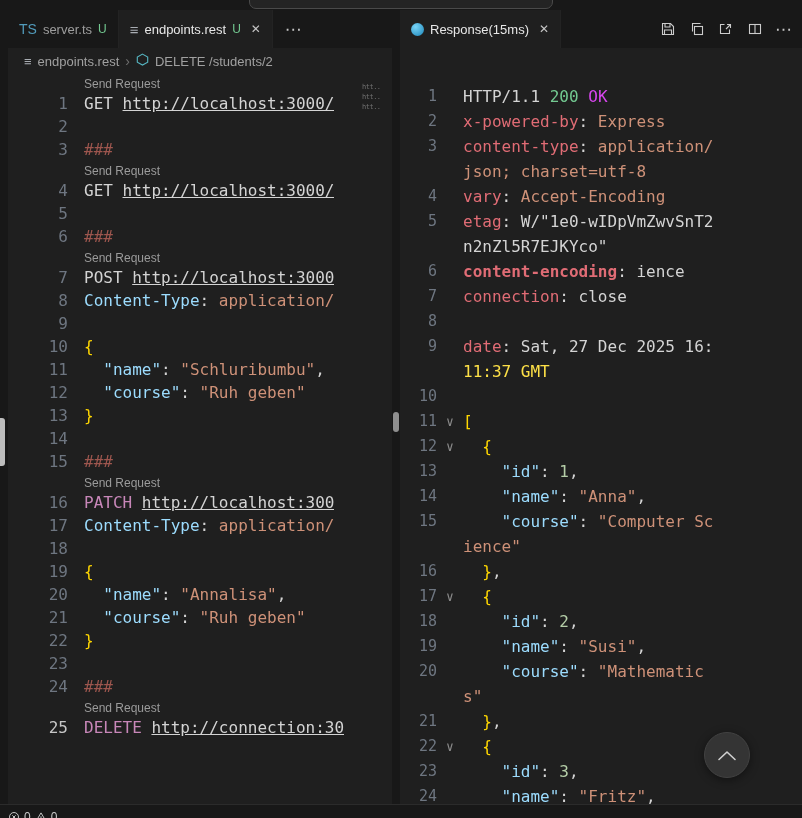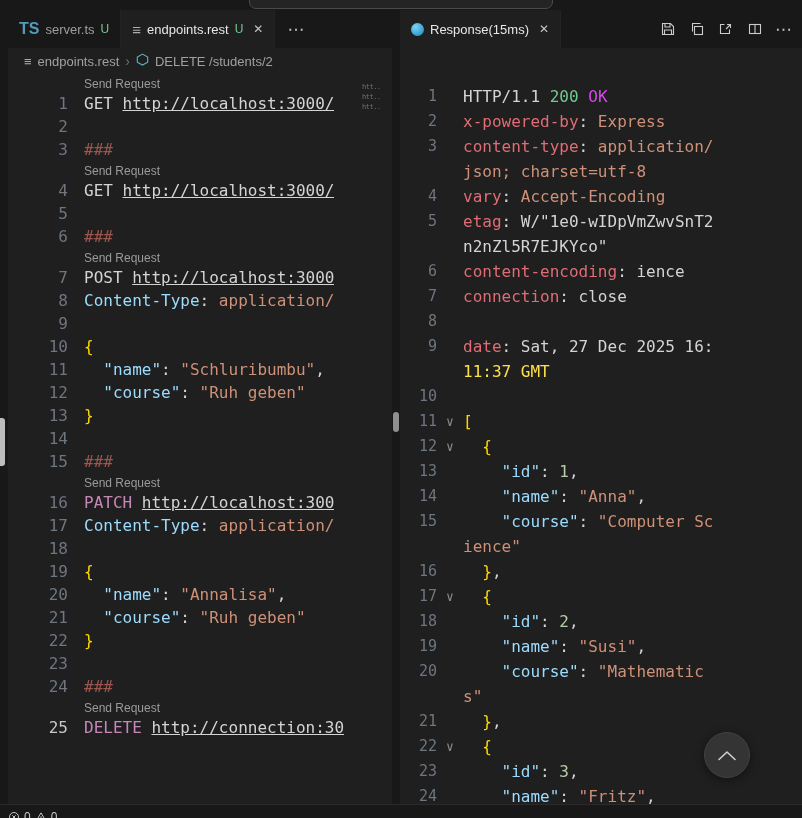--- a/index.html
+++ b/index.html
@@ -25,21 +25,21 @@
   .sash-handle { position:absolute; top:402px; left:1px; width:6px; height:20px; border-radius:3px; background:#8f8f8f; }
 
   
   .tabbar { height:38px; background:#181818; display:flex; align-items:stretch; flex:none; }
   .tab { display:flex; align-items:center; gap:6px; padding:0 11px; background:#181818;
          color:#9d9d9d; font-size:13px; border-right:1px solid #232323; cursor:pointer; white-space:nowrap; }
   .tab.active { background:#1f1f1f; color:#e7e7e7; }
   .badge { color:var(--badge-green,#73c991); font-size:12px; }
   .close { color:#c5c5c5; font-size:12px; margin-left:4px; cursor:pointer; }
   .more { color:#c5c5c5; align-self:center; padding:0 12px; font-size:17px; cursor:pointer; letter-spacing:1px; }
-  .ts-icon { color:#519aba; font-weight:bold; font-size:16px; }
+  .ts-icon { color:#519aba; font-weight:normal; font-size:14px; }
   .list-icon { color:#a9adb3; font-size:15px; }
   .resp-icon { width:13px; height:13px; border-radius:50%; flex:none;
                background:radial-gradient(circle at 35% 30%, #79d4f7, #1b85b8); }
   .actions { margin-left:auto; display:flex; align-items:center; gap:5px; padding-right:6px; }
   .action { width:24px; height:24px; display:flex; align-items:center; justify-content:center;
             border-radius:4px; cursor:pointer; }
 
   
   .breadcrumb { height:26px; background:#1f1f1f; display:flex; align-items:center; gap:6px;
                 padding-left:16px; font-size:13px; color:#a0a0a0; flex:none; cursor:pointer; }
@@ -206,21 +206,21 @@
 
       <div class="editor right-editor">
         <div class="code">
             <div class="r-row"><span class="ln">1</span><span class="fold"></span><span class="ct"><span style="color: rgb(212, 212, 212);">HTTP/1.1 </span><span style="color: rgb(115, 201, 145);">200</span><span style="color: #d946ef;"> OK</span></span></div>
             <div class="r-row"><span class="ln">2</span><span class="fold"></span><span class="ct"><span style="color: rgb(224, 108, 117);">x-powered-by</span><span style="color: rgb(212, 212, 212);">: </span><span style="color: rgb(206, 145, 120);">Express</span></span></div>
             <div class="r-row"><span class="ln">3</span><span class="fold"></span><span class="ct"><span style="color: rgb(224, 108, 117);">content-type</span><span style="color: rgb(212, 212, 212);">: </span><span style="color: rgb(206, 145, 120);">application/</span></span></div>
             <div class="r-row"><span class="ln"></span><span class="fold"></span><span class="ct"><span style="color: rgb(206, 145, 120);">json; charset=utf-8</span></span></div>
             <div class="r-row"><span class="ln">4</span><span class="fold"></span><span class="ct"><span style="color: rgb(224, 108, 117);">vary</span><span style="color: rgb(212, 212, 212);">: </span><span style="color: rgb(206, 145, 120);">Accept-Encoding</span></span></div>
             <div class="r-row"><span class="ln">5</span><span class="fold"></span><span class="ct"><span style="color: rgb(224, 108, 117);">etag</span><span style="color: rgb(212, 212, 212);">: </span><span style="color: rgb(212, 212, 212);">W/"1e0-wIDpVmZwvSnT2</span></span></div>
             <div class="r-row"><span class="ln"></span><span class="fold"></span><span class="ct"><span style="color: rgb(212, 212, 212);">n2nZl5R7EJKYco"</span></span></div>
-            <div class="r-row"><span class="ln">6</span><span class="fold"></span><span class="ct"><span style="color: rgb(224, 108, 117);">content-encoding</span><span style="color: rgb(212, 212, 212);">: </span><span style="color: rgb(212, 212, 212);">ience</span></span></div>
+            <div class="r-row"><span class="ln">6</span><span class="fold"></span><span class="ct"><span style="color: rgb(224, 108, 117); font-weight: bold;">content-encoding</span><span style="color: rgb(212, 212, 212);">: </span><span style="color: rgb(212, 212, 212);">ience</span></span></div>
             <div class="r-row"><span class="ln">7</span><span class="fold"></span><span class="ct"><span style="color: rgb(224, 108, 117);">connection</span><span style="color: rgb(212, 212, 212);">: </span><span style="color: rgb(212, 212, 212);">close</span></span></div>
             <div class="r-row"><span class="ln">8</span><span class="fold"></span></div>
             <div class="r-row"><span class="ln">9</span><span class="fold"></span><span class="ct"><span style="color: rgb(224, 108, 117);">date</span><span style="color: rgb(212, 212, 212);">: </span><span style="color: rgb(212, 212, 212);">Sat, 27 Dec 2025 16:</span></span></div>
             <div class="r-row"><span class="ln"></span><span class="fold"></span><span class="ct"><span style="color: #fde047;">11:37 GMT</span></span></div>
             <div class="r-row"><span class="ln">10</span><span class="fold"></span><span class="ct"></span></div>
             <div class="r-row"><span class="ln">11</span><span class="fold">∨</span><span class="ct"><span style="color: rgb(255, 215, 0);">[</span></span></div>
             <div class="r-row"><span class="ln">12</span><span class="fold">∨</span><span class="ct"><span style="color: rgb(212, 212, 212);">  </span><span style="color: rgb(255, 215, 0);">{</span></span></div>
             <div class="r-row"><span class="ln">13</span><span class="fold"></span><span class="ct"><span style="color: rgb(212, 212, 212);">    </span><span style="color: rgb(156, 220, 254);">"id"</span><span style="color: rgb(212, 212, 212);">: </span><span style="color: rgb(181, 206, 168);">1</span><span style="color: rgb(212, 212, 212);">,</span></span></div>
             <div class="r-row"><span class="ln">14</span><span class="fold"></span><span class="ct"><span style="color: rgb(212, 212, 212);">    </span><span style="color: rgb(156, 220, 254);">"name"</span><span style="color: rgb(212, 212, 212);">: </span><span style="color: rgb(206, 145, 120);">"Anna"</span><span style="color: rgb(212, 212, 212);">,</span></span></div>
             <div class="r-row"><span class="ln">15</span><span class="fold"></span><span class="ct"><span style="color: rgb(212, 212, 212);">    </span><span style="color: rgb(156, 220, 254);">"course"</span><span style="color: rgb(212, 212, 212);">: </span><span style="color: rgb(206, 145, 120);">"Computer Sc</span></span></div>

